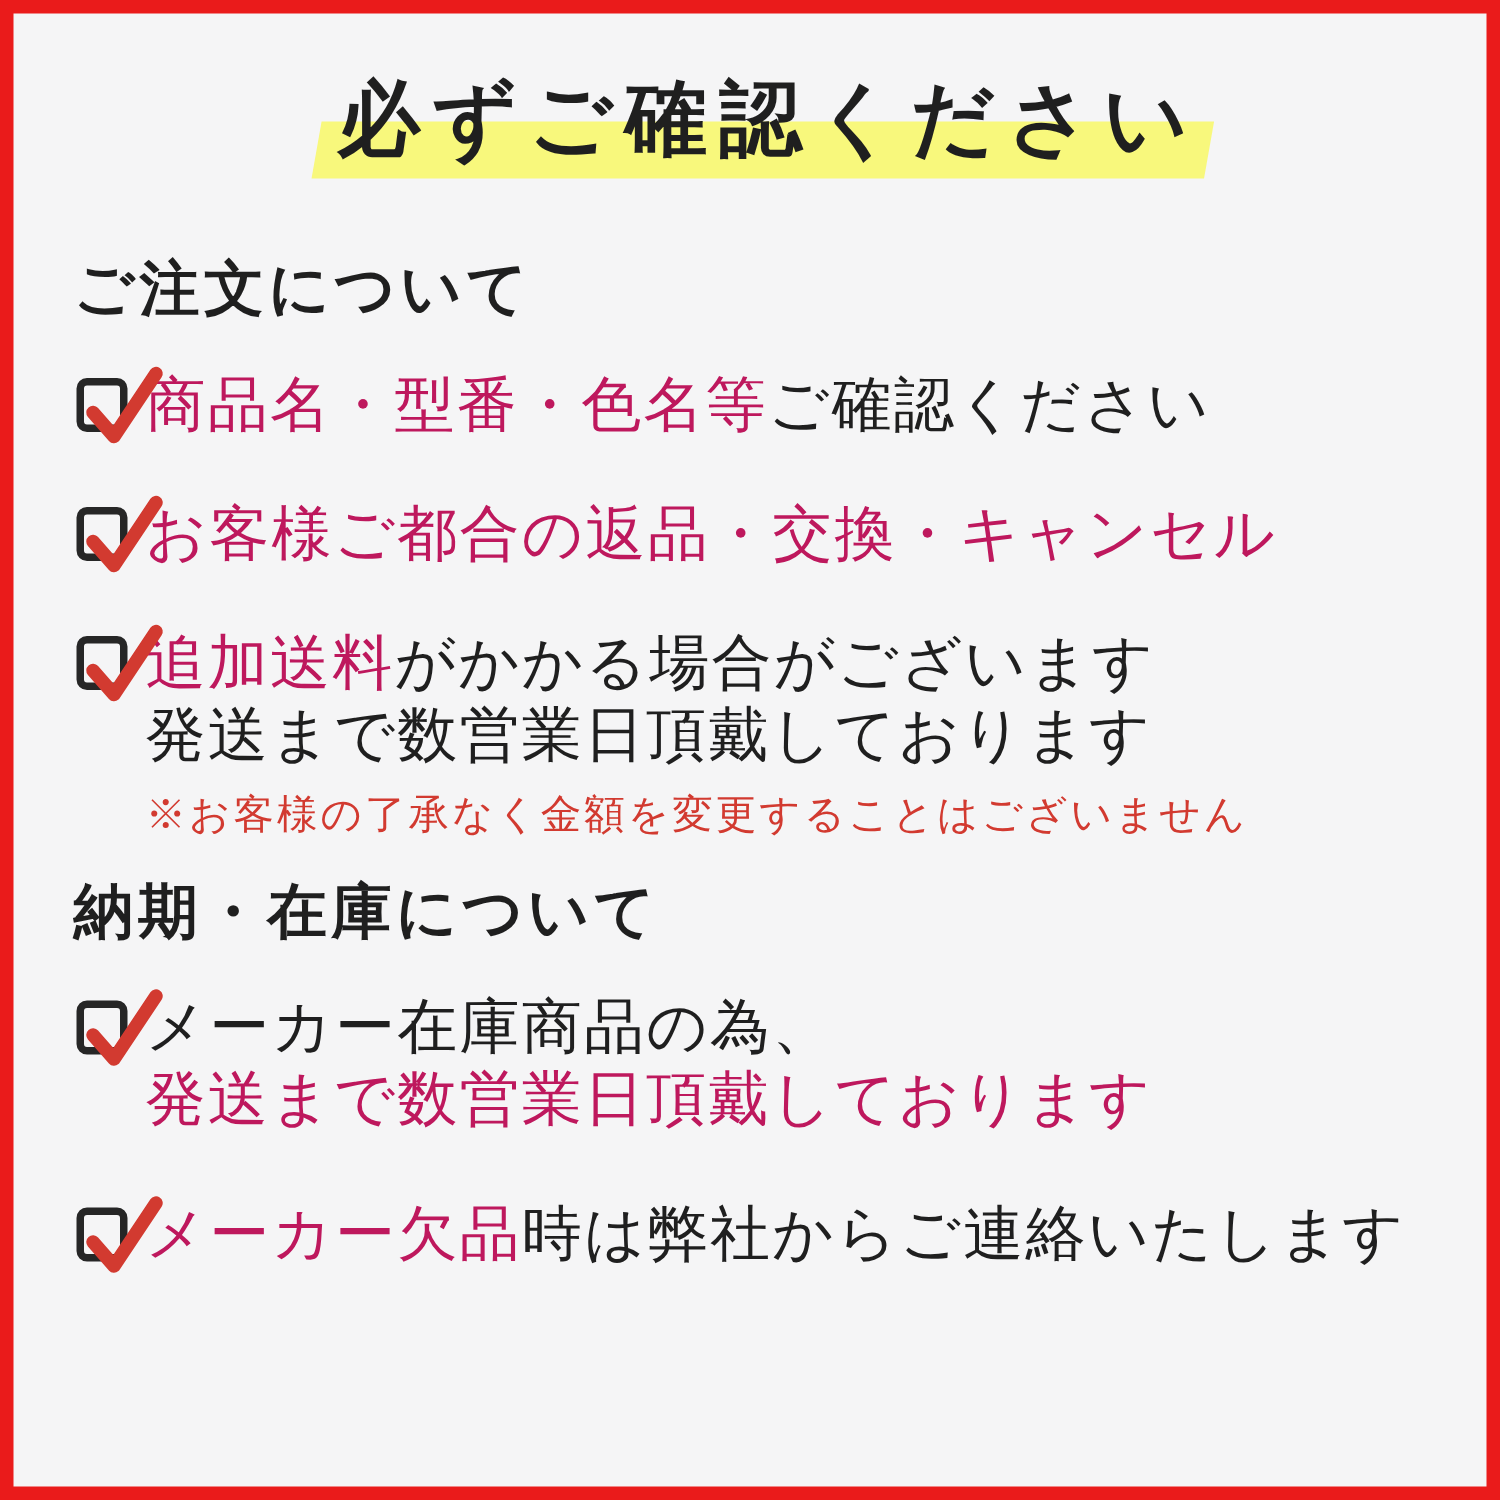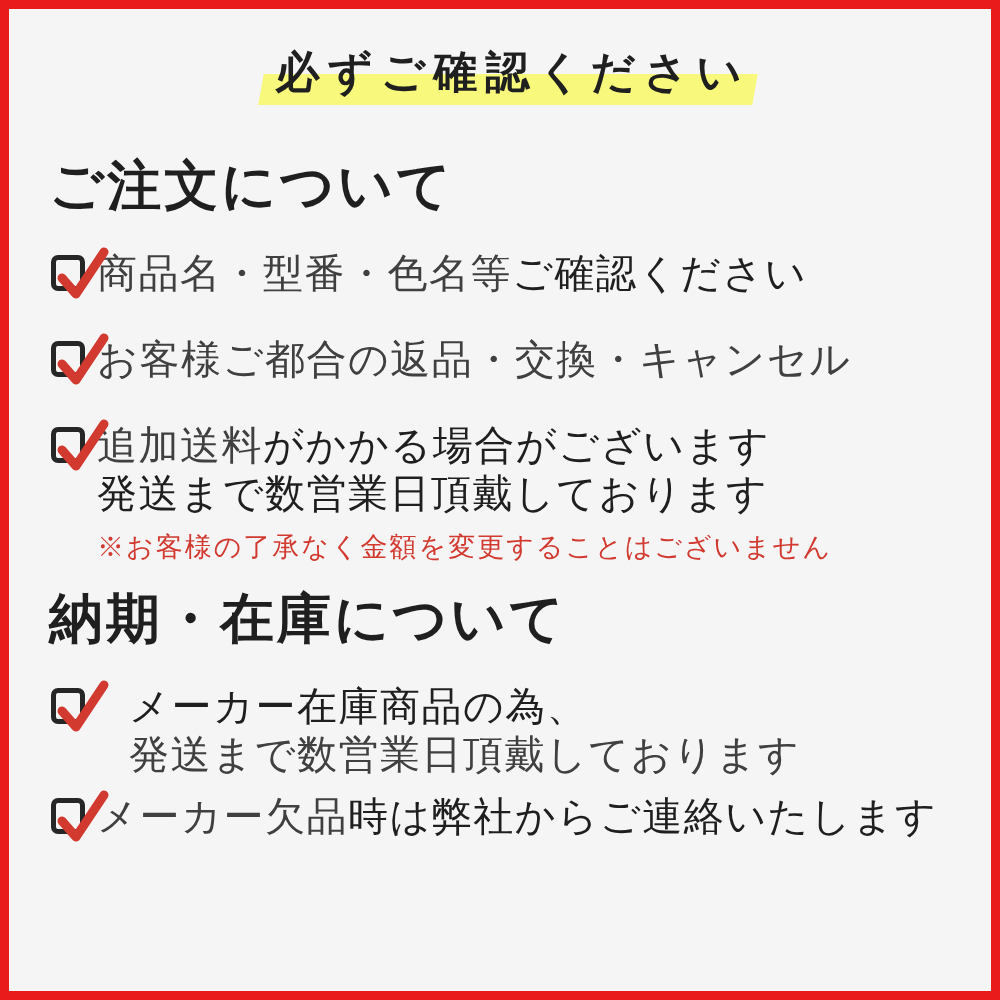--- a/index.html
+++ b/index.html
@@ -14,63 +14,63 @@
     color: #1f1f1f;
     overflow: hidden;
   }
   .inner { padding: 34px 38px 0 40px; }
 
   
   .title-row { text-align: center; margin-bottom: 48px; }
   .title {
     position: relative;
     display: inline-block;
-    font-size: 44px;
+    font-size: 55px;
     font-weight: bold;
     letter-spacing: 8px;
     padding: 0 8px;
     white-space: nowrap;
     margin-left: 23px;
   }
   .title .hl {
     position: absolute;
     left: -6px;
     right: 2px;
     top: 52%;
     height: 52%;
     background: #f8f87c;
     transform: skewX(-10deg);
   }
   .title .txt { position: relative; }
 
   
   .section-heading {
-    font-size: 54px;
+    font-size: 40px;
     font-weight: bold;
     letter-spacing: 3px;
     margin: 0 0 26px 0;
   }
 
   
   .item { display: flex; align-items: flex-start; margin-bottom: 38px; }
   .item.has-note { margin-bottom: 20px; }
-  .item.mb-lg { margin-bottom: 14px; gap: 32px; }
+  .item.mb-lg { margin-bottom: 42px; }
   .item.last { margin-bottom: 0; }
   .checkbox {
     position: relative;
     flex: 0 0 auto;
     width: 34px;
     height: 36px;
     border: 5px solid #262626;
     border-radius: 7px;
     margin: 6px 12px 0 2px;
   }
   .checkbox svg { position: absolute; left: -2px; top: -13px; overflow: visible; }
   .lines { font-size: 40px; line-height: 1.2; letter-spacing: 1.5px; }
-  .red { color: #404040; }
+  .red { color: #be185d; }
   .note {
     font-size: 27px;
     letter-spacing: 2px;
     color: #d23a30;
     margin-top: 14px;
     text-align: right;
   }
 </style>
 </head>
 <body>

